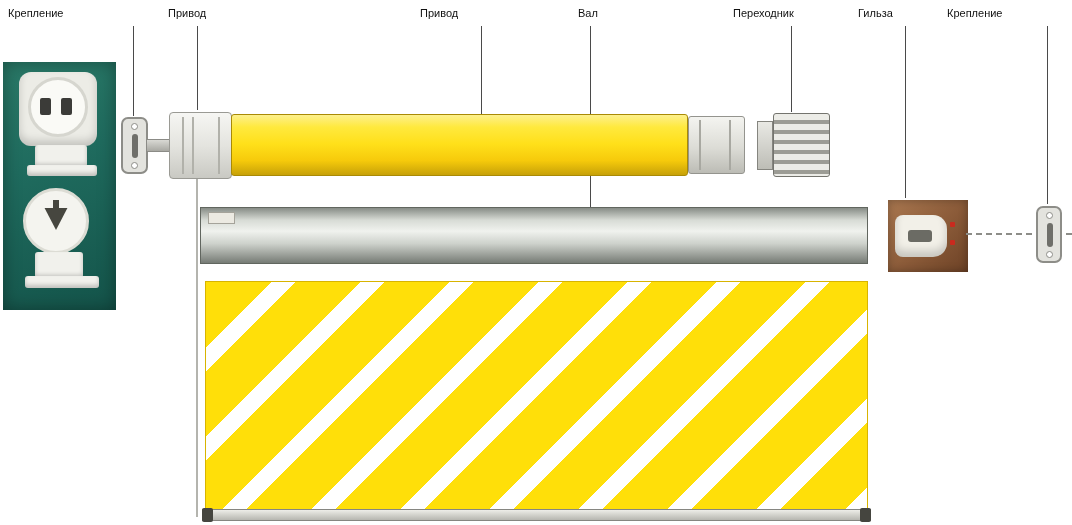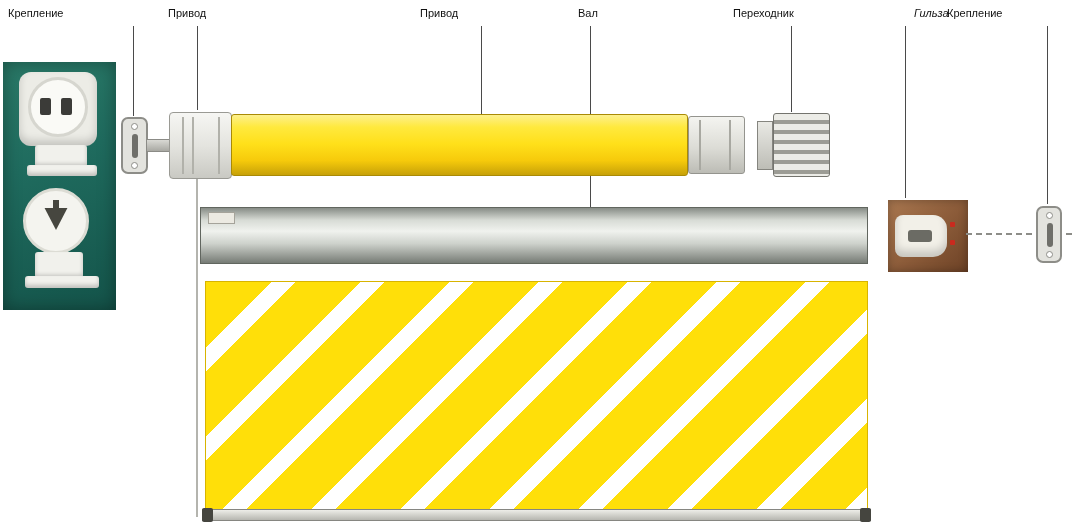--- a/index.html
+++ b/index.html
@@ -87,21 +87,21 @@
 </head>
 <body>
 
 <div class="canvas">
 
   <div class="label" style="left:8px;">Крепление</div>
   <div class="label" style="left:168px;">Привод</div>
   <div class="label" style="left:420px;">Привод</div>
   <div class="label" style="left:578px;">Вал</div>
   <div class="label" style="left:733px;">Переходник</div>
-  <div class="label" style="left:914px;font-style:italic;">Гильза</div>
+  <div class="label" style="left:858px;">Гильза</div>
   <div class="label" style="left:947px;">Крепление</div>
 
   <div class="leader" style="left:133px;top:26px;height:90px;"></div>
   <div class="leader" style="left:197px;top:26px;height:84px;"></div>
   <div class="leader" style="left:481px;top:26px;height:116px;"></div>
   <div class="leader" style="left:590px;top:26px;height:208px;"></div>
   <div class="leader" style="left:791px;top:26px;height:86px;"></div>
   <div class="leader" style="left:905px;top:26px;height:172px;"></div>
   <div class="leader" style="left:1047px;top:26px;height:178px;"></div>
 

